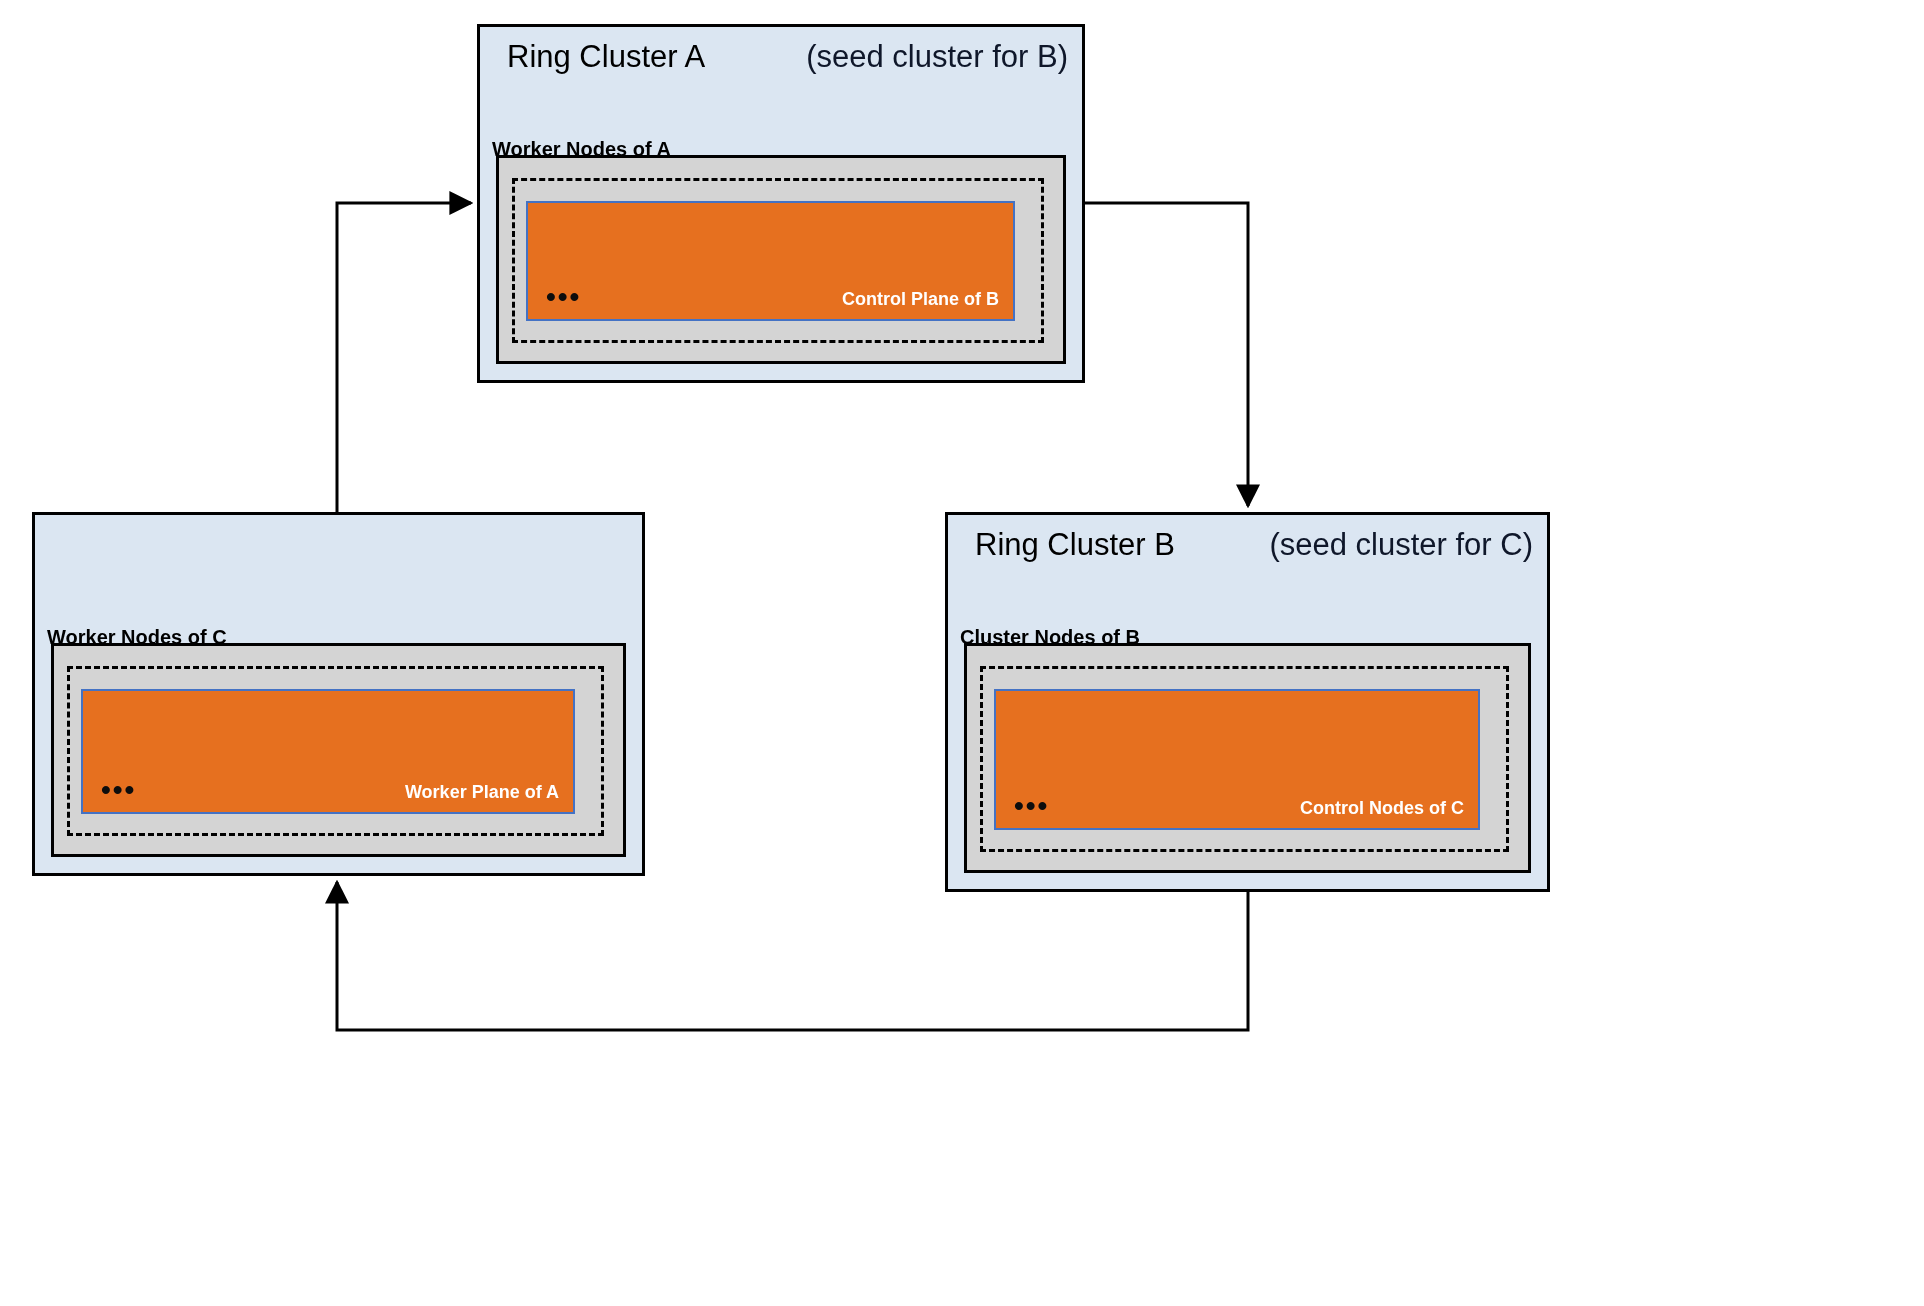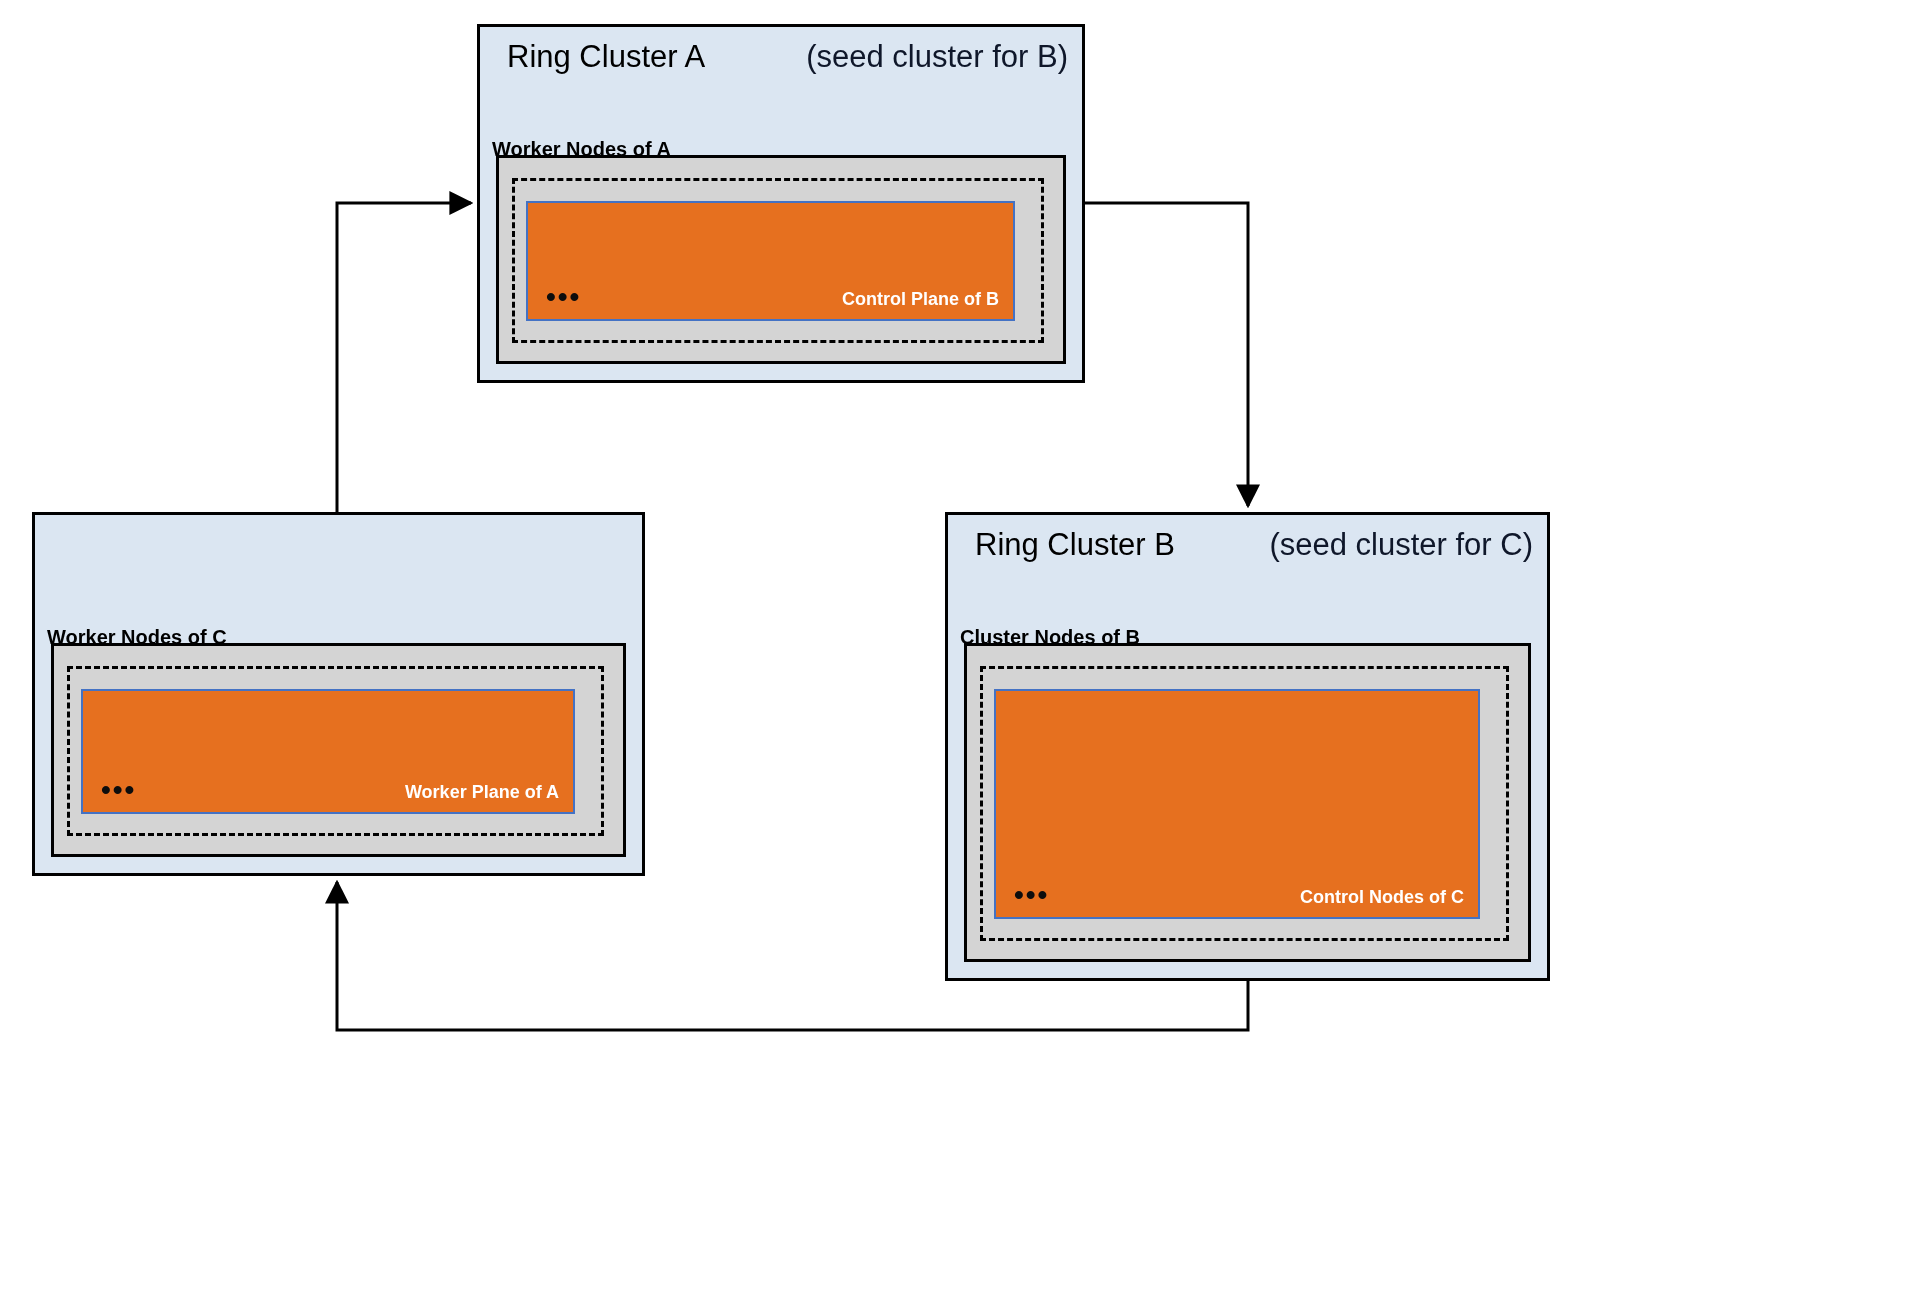--- a/index.html
+++ b/index.html
@@ -31,21 +31,21 @@
     height: 1306px;
     pointer-events: none;
   }
   .cluster {
     position: absolute;
     background: var(--cluster_bg);
     border: 3px solid var(--border);
   }
   .cluster-a { left: 477px; top: 24px;  width: 608px; height: 359px; }
   .cluster-c { left: 32px;  top: 512px; width: 613px; height: 364px; }
-  .cluster-b { left: 945px; top: 512px; width: 605px; height: 469px; }
+  .cluster-b { left: 945px; top: 512px; width: 605px; height: 380px; }
 
   .cluster-header {
     display: flex;
     justify-content: space-between;
     align-items: baseline;
     padding: 12px 14px 0 10px;
     height: 54px;
     margin-left: 17px;
   }
   .cluster-title {

